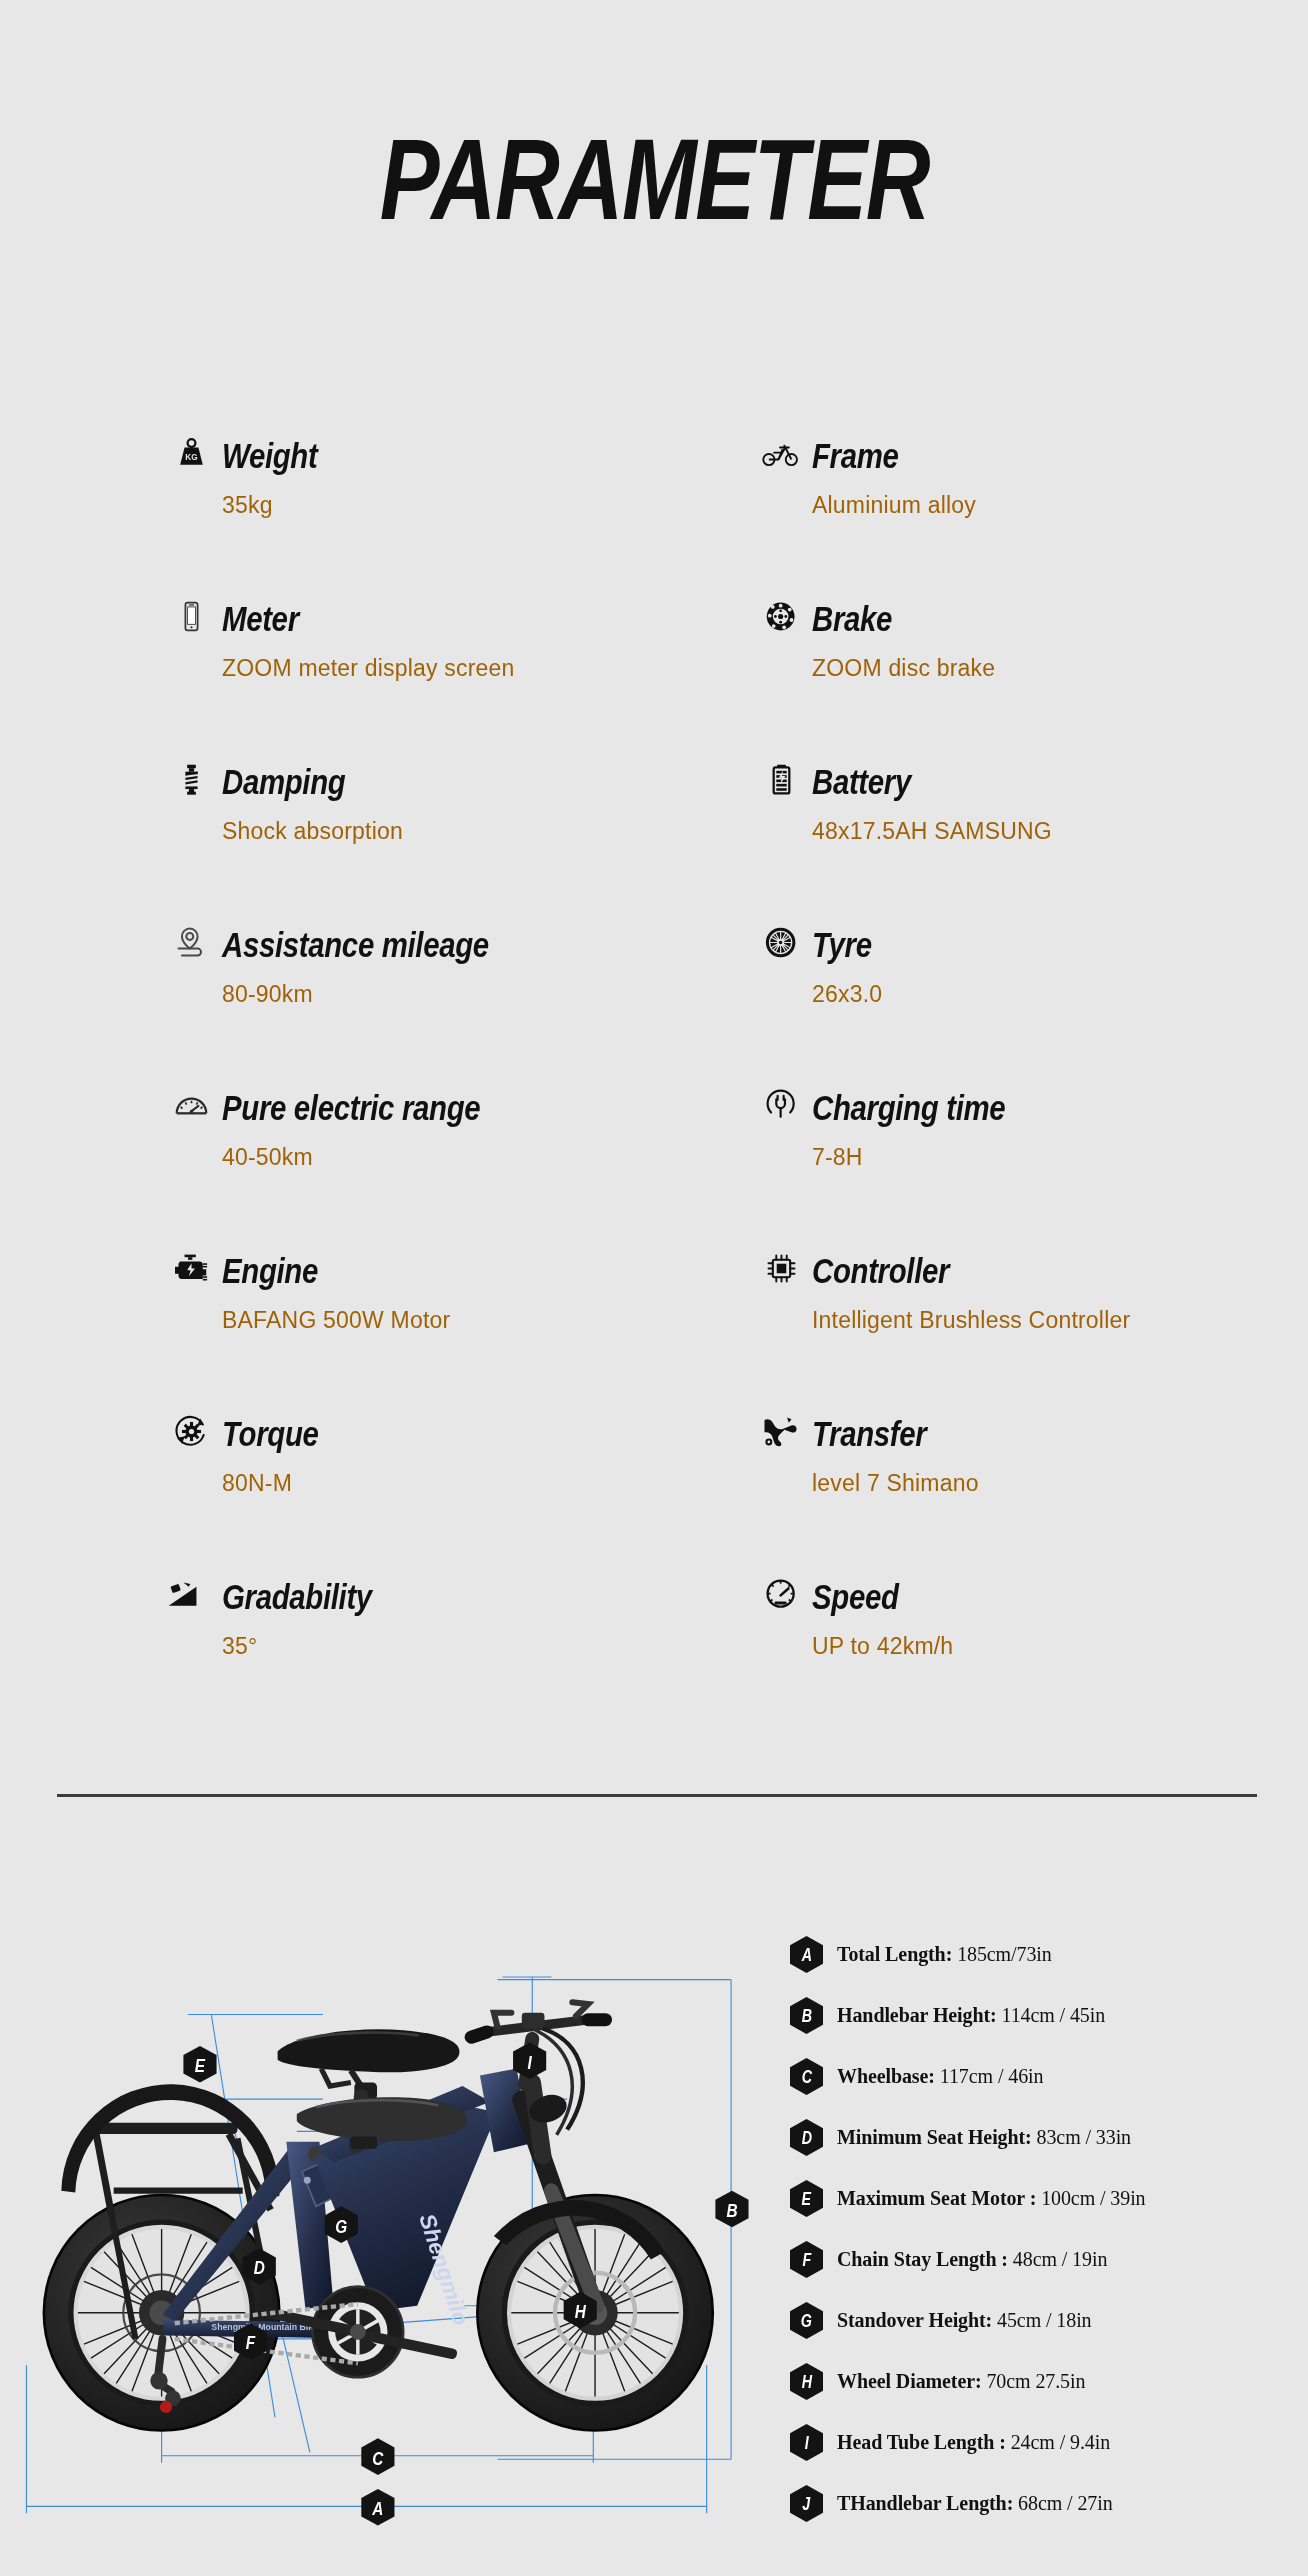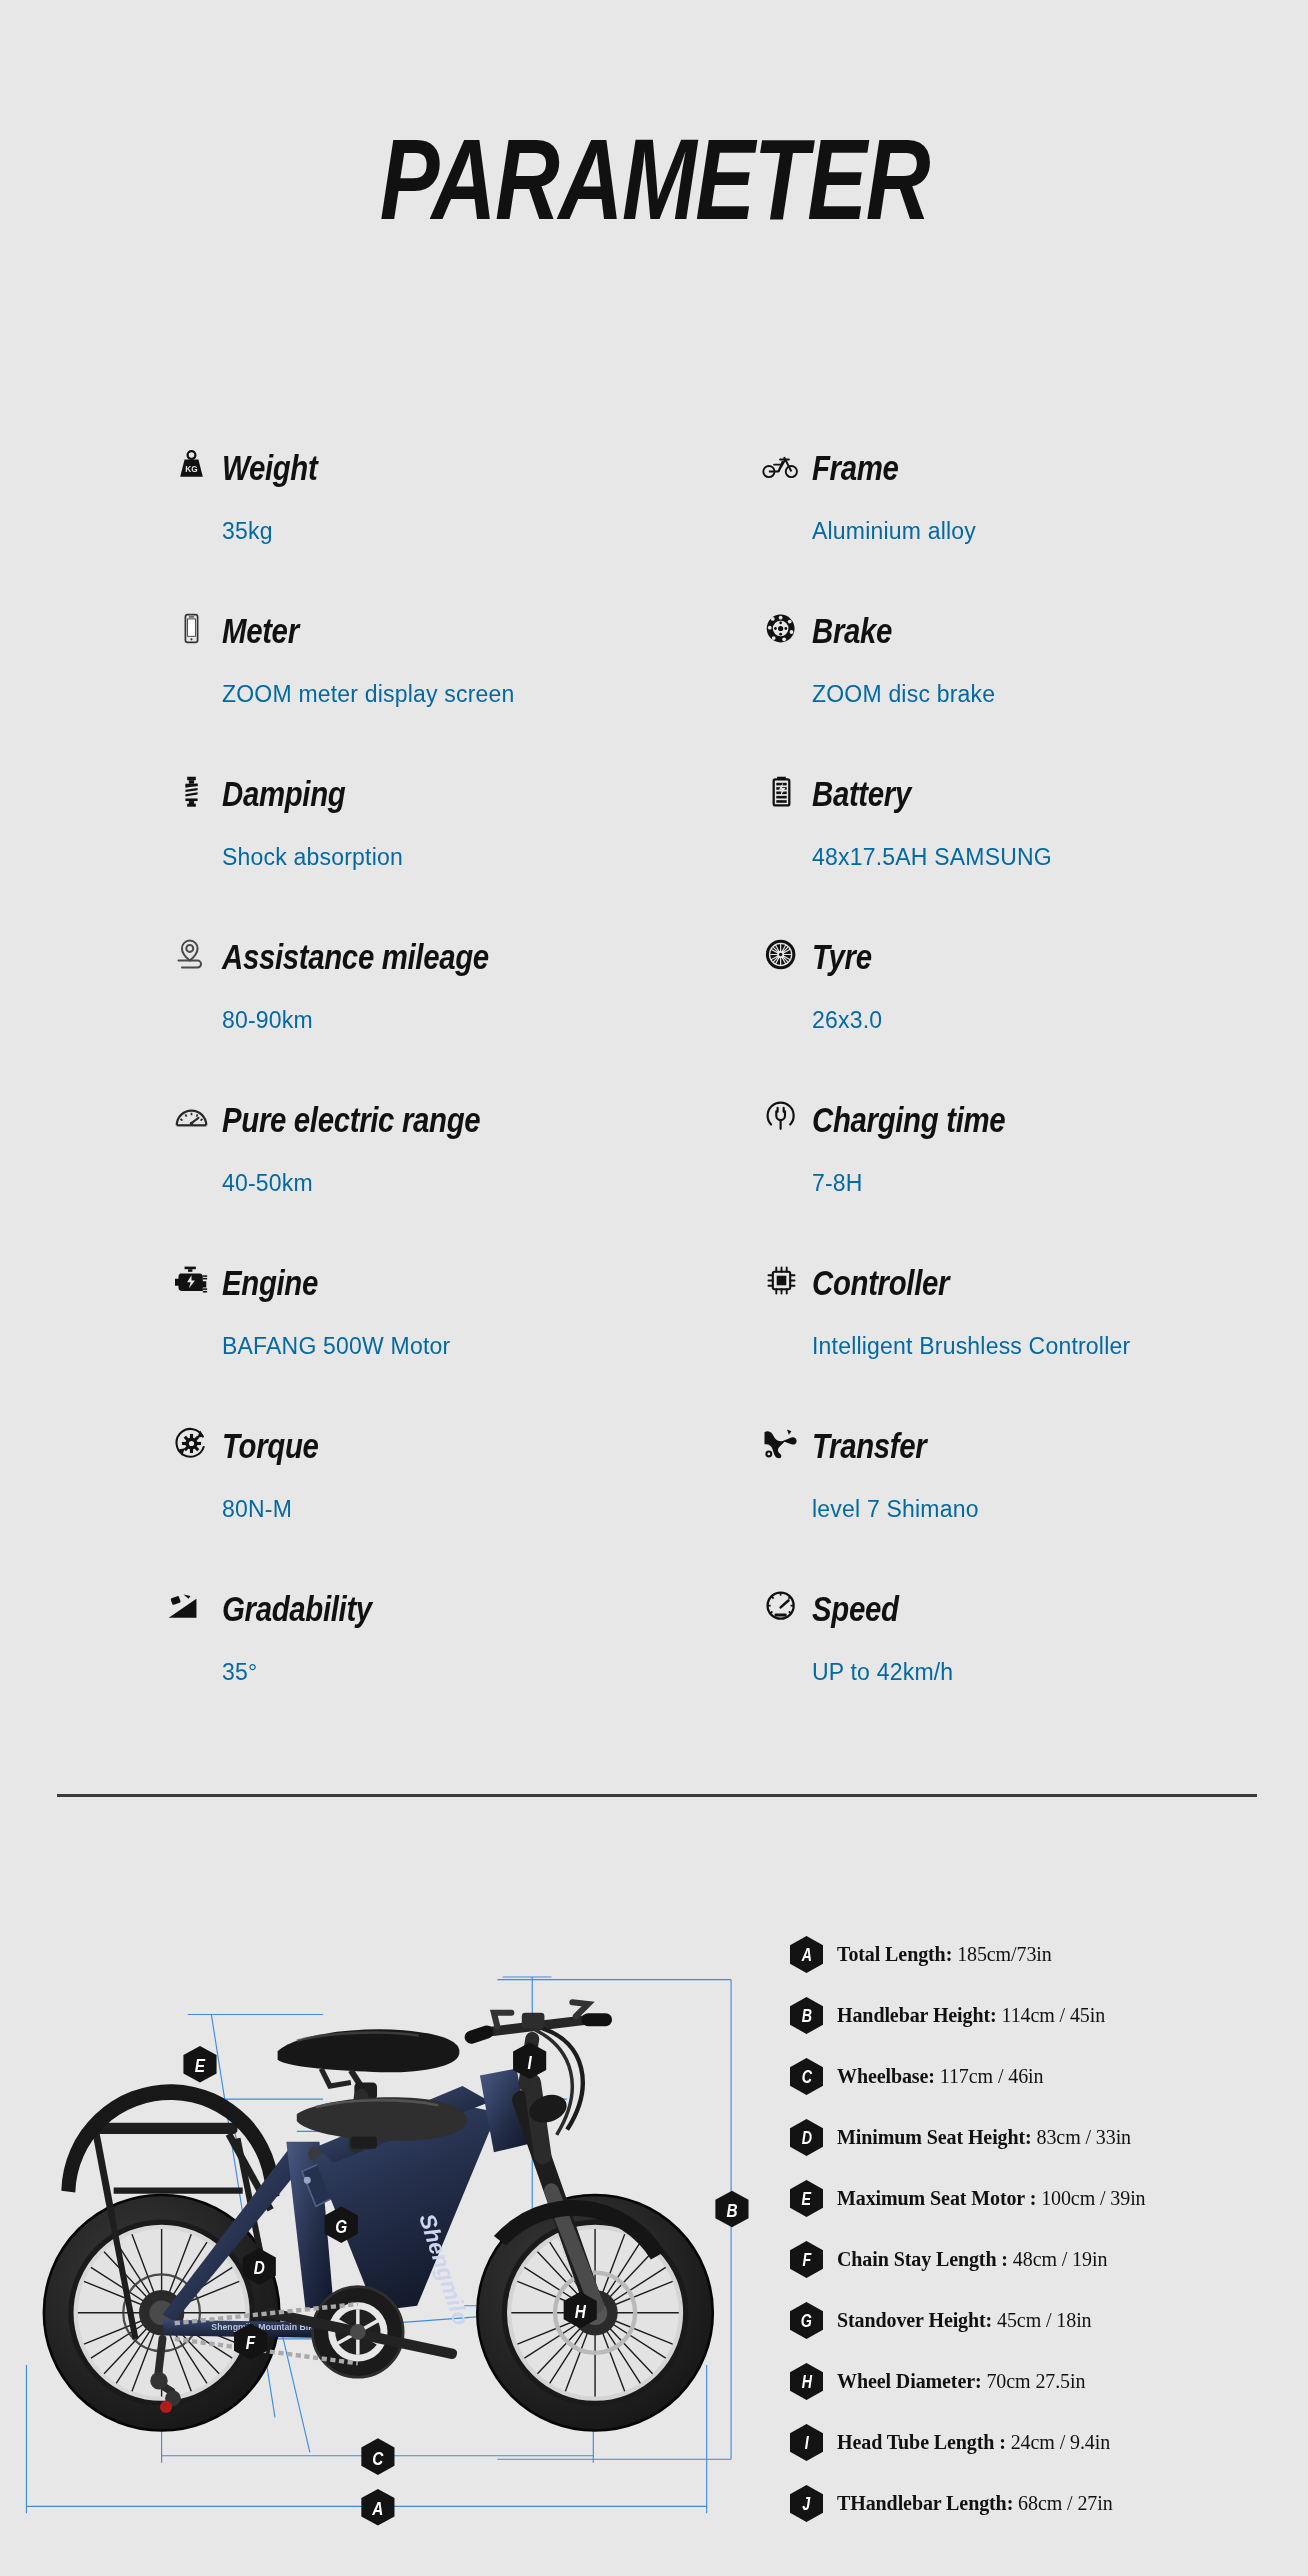--- a/index.html
+++ b/index.html
@@ -34,21 +34,21 @@
     color: #111111;
     transform: scaleX(0.78);
     transform-origin: center top;
     line-height: 1;
     white-space: nowrap;
   }
 
   
   .spec-grid {
     position: absolute;
-    top: 440px;
+    top: 428px;
     left: 0;
     width: 1306px;
     height: 1291px;
     padding-left: 24px;
   }
   .spec-col { position: absolute; top: 0; width: 558px; }
   .spec-col.left  { left: 171px; }
   .spec-col.right { left: 761px; }
 
   .spec-item { position: relative; height: 163px; }
@@ -76,26 +76,26 @@
     font-style: italic;
     color: #111111;
     letter-spacing: -0.4px;
     transform: scaleX(0.84);
     transform-origin: left bottom;
     white-space: nowrap;
     line-height: 0.98;
   }
 
   .spec-value {
-    margin-top: 33px;
+    margin-top: 19px;
     margin-left: 51px;
     font-family: "Liberation Sans", sans-serif;
     font-size: 23px;
     font-weight: 400;
-    color: #0369a1;
+    color: #a16207;
     letter-spacing: 0.2px;
     white-space: nowrap;
   }
   .spec-value.semibold { font-weight: 400; }
 
   
   .spec-item.wide-icon .spec-icon { width: 47px; flex: 0 0 47px; margin-left: -5.2px; margin-right: 8.7px; }
 
   
   .divider {

